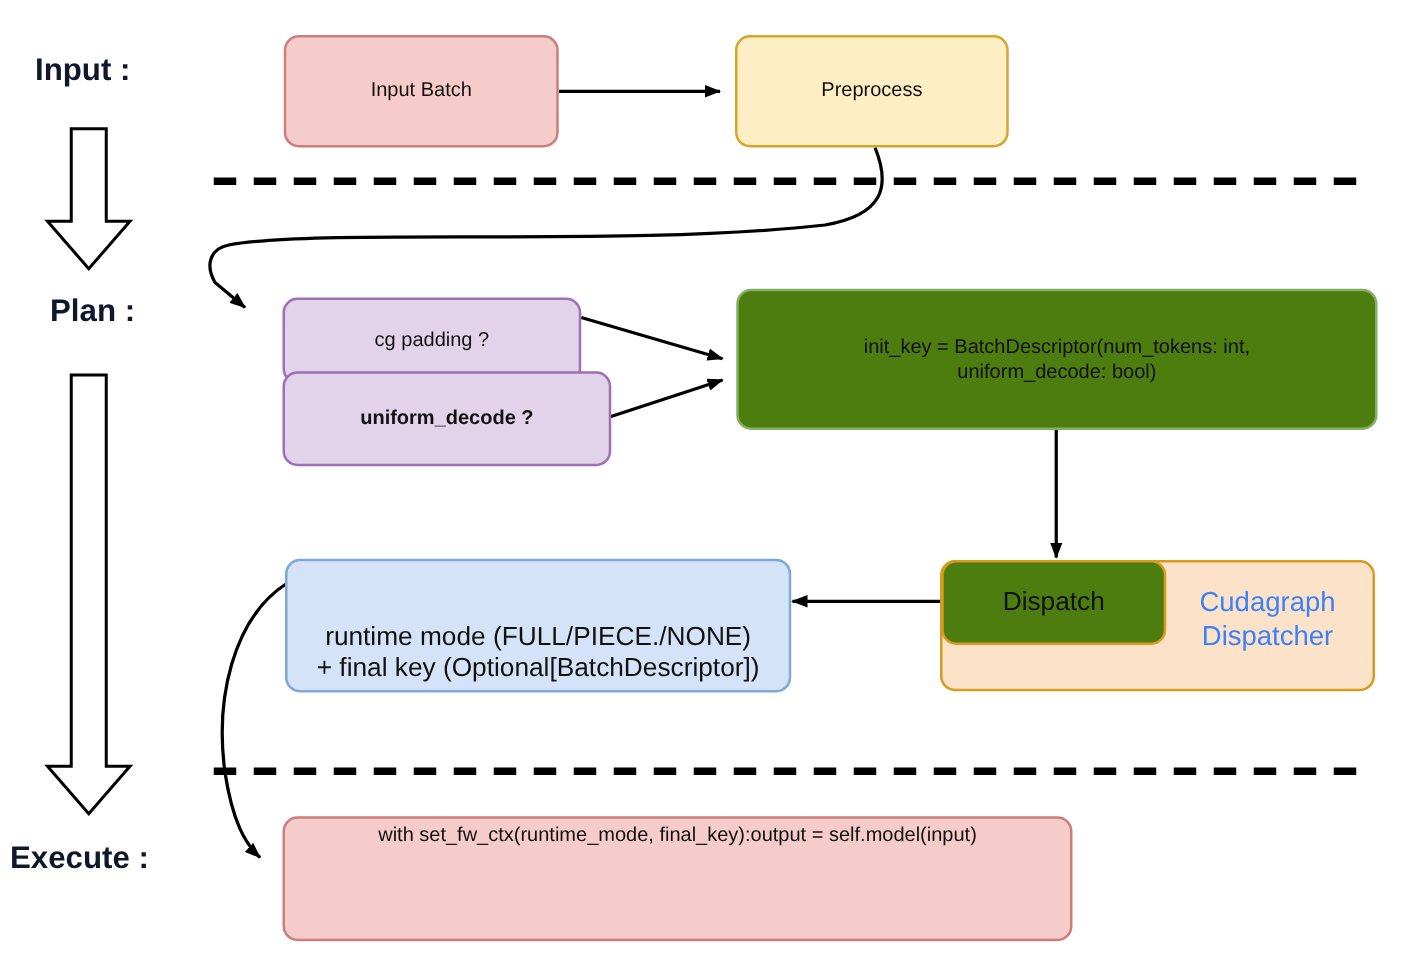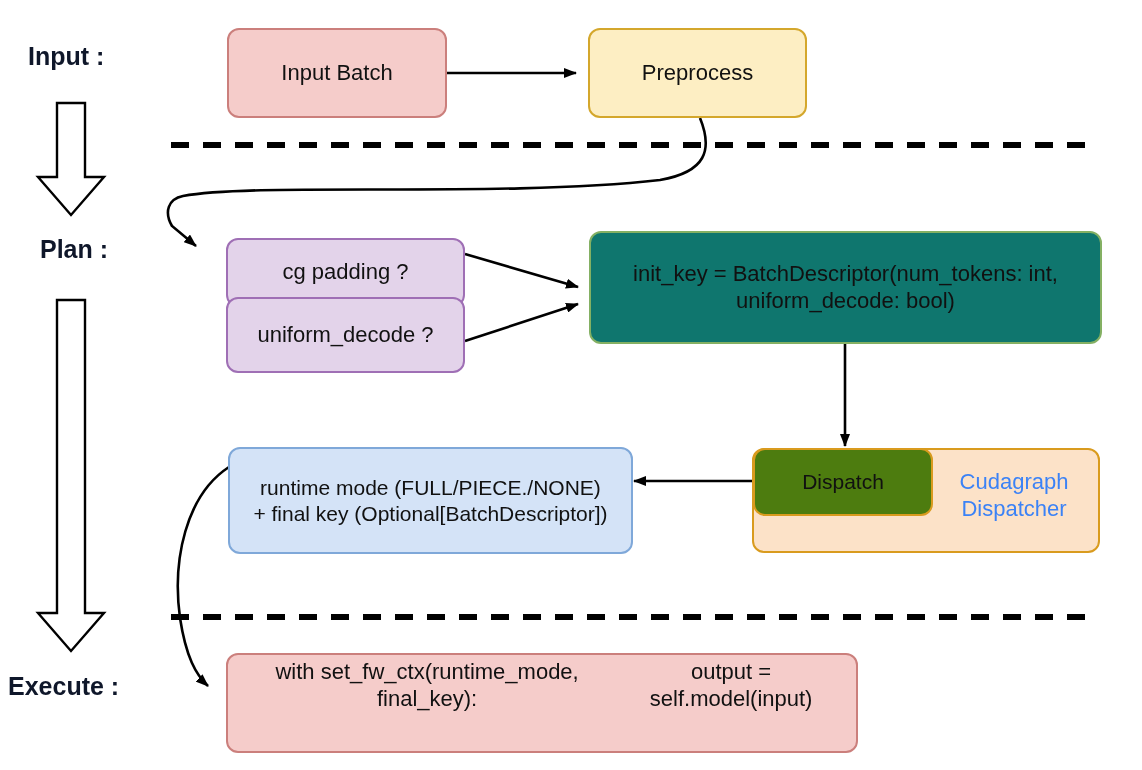--- a/index.html
+++ b/index.html
@@ -34,29 +34,29 @@
     position: absolute;
     box-sizing: border-box;
     border-radius: 12px;
     border-width: 2px;
     border-style: solid;
     display: flex;
     align-items: center;
     justify-content: center;
     text-align: center;
     font-family: "Liberation Sans", sans-serif;
-    font-size: 22px;
+    font-size: 16px;
     color: #111111;
     line-height: 1.22;
     padding: 4px 10px;
   }
   .n-input-batch { background:#f5ccca; border-color:#cb7f7c; }
   .n-preprocess  { background:#fdeec3; border-color:#d4a72c; }
   .n-purple      { background:#e3d3ea; border-color:#9f6fb5; }
-  .n-green       { background:#0f766e; border-color:#84b063; }
+  .n-green       { background:#4d7c0f; border-color:#84b063; }
   .n-blue        { background:#d4e3f7; border-color:#7fa8d9; }
   .n-dispatch-outer { background:#fce2c8; border-color:#d99b1e; }
   .n-dispatch-inner { background:#4d7c0f; border-color:#d99b1e; }
   .n-code        { background:#f5ccca; border-color:#cb7f7c; }
   .outer-label {
     position: absolute;
     display: flex;
     align-items: center;
     justify-content: center;
     text-align: center;
@@ -110,28 +110,28 @@
   <div class="stage-label" style="left:40px; top:235px;">Plan :</div>
 
   <div class="stage-label" style="left:8px; top:672px;">Execute :</div>
 
   <div class="node n-input-batch" style="left:227px; top:28px; width:220px; height:90px;">Input Batch</div>
 
   <div class="node n-preprocess" style="left:588px; top:28px; width:219px; height:90px;">Preprocess</div>
 
   <div class="node n-purple" style="left:226px; top:210px; width:239px; height:69px;margin-top:28px;">cg padding ?</div>
 
-  <div class="node n-purple" style="left:226px; top:297px; width:239px; height:76px;">uniform_decode ?</div>
+  <div class="node n-purple" style="left:226px; top:297px; width:263px; height:76px;font-weight:bold;">uniform_decode ?</div>
 
   <div class="node n-green" style="left:589px; top:231px; width:513px; height:113px; flex-direction:column;">
     <span>init_key = BatchDescriptor(num_tokens: int,</span>
     <span>uniform_decode: bool)</span>
   </div>
 
-  <div class="node n-blue" style="left:228px; top:447px; width:405px; height:107px; flex-direction:column; font-size:21px;">
+  <div class="node n-blue" style="left:228px; top:447px; width:405px; height:107px; flex-direction:column; font-size:21px;justify-content:flex-end;">
     <span>runtime mode (FULL/PIECE./NONE)</span>
     <span>+ final key (Optional[BatchDescriptor])</span>
   </div>
 
   <div class="node n-dispatch-outer" style="left:752px; top:448px; width:348px; height:105px; justify-content:flex-end; align-items:flex-start; padding:0;">
   </div>
   <div class="outer-label" style="position:absolute; left:932px; top:455px; width:164px; height:80px; flex-direction:column;">
     <span>Cudagraph</span>
     <span>Dispatcher</span>
   </div>

